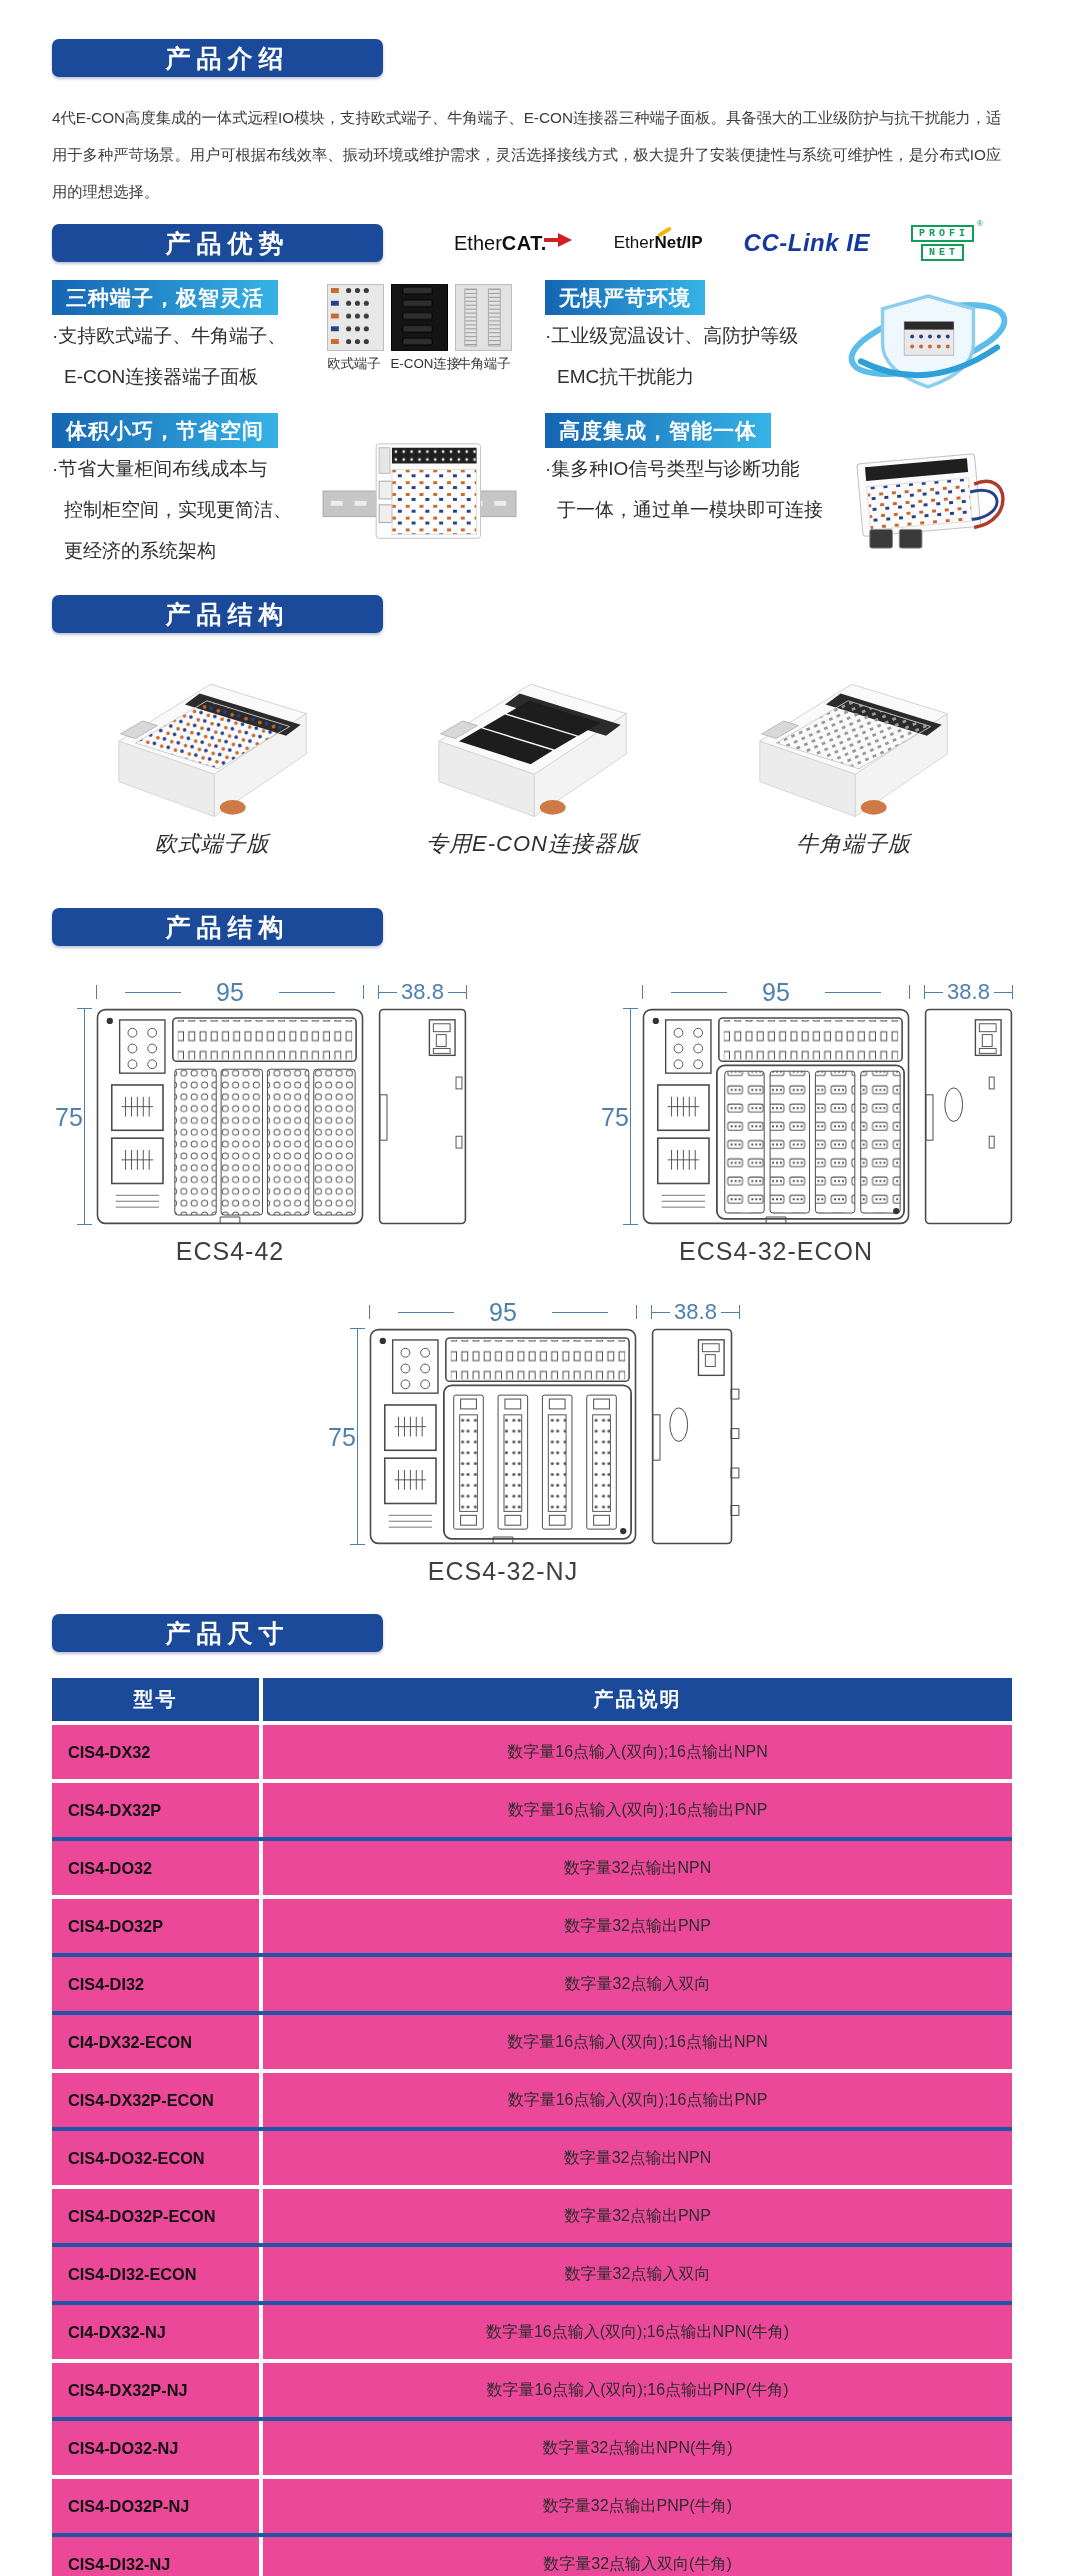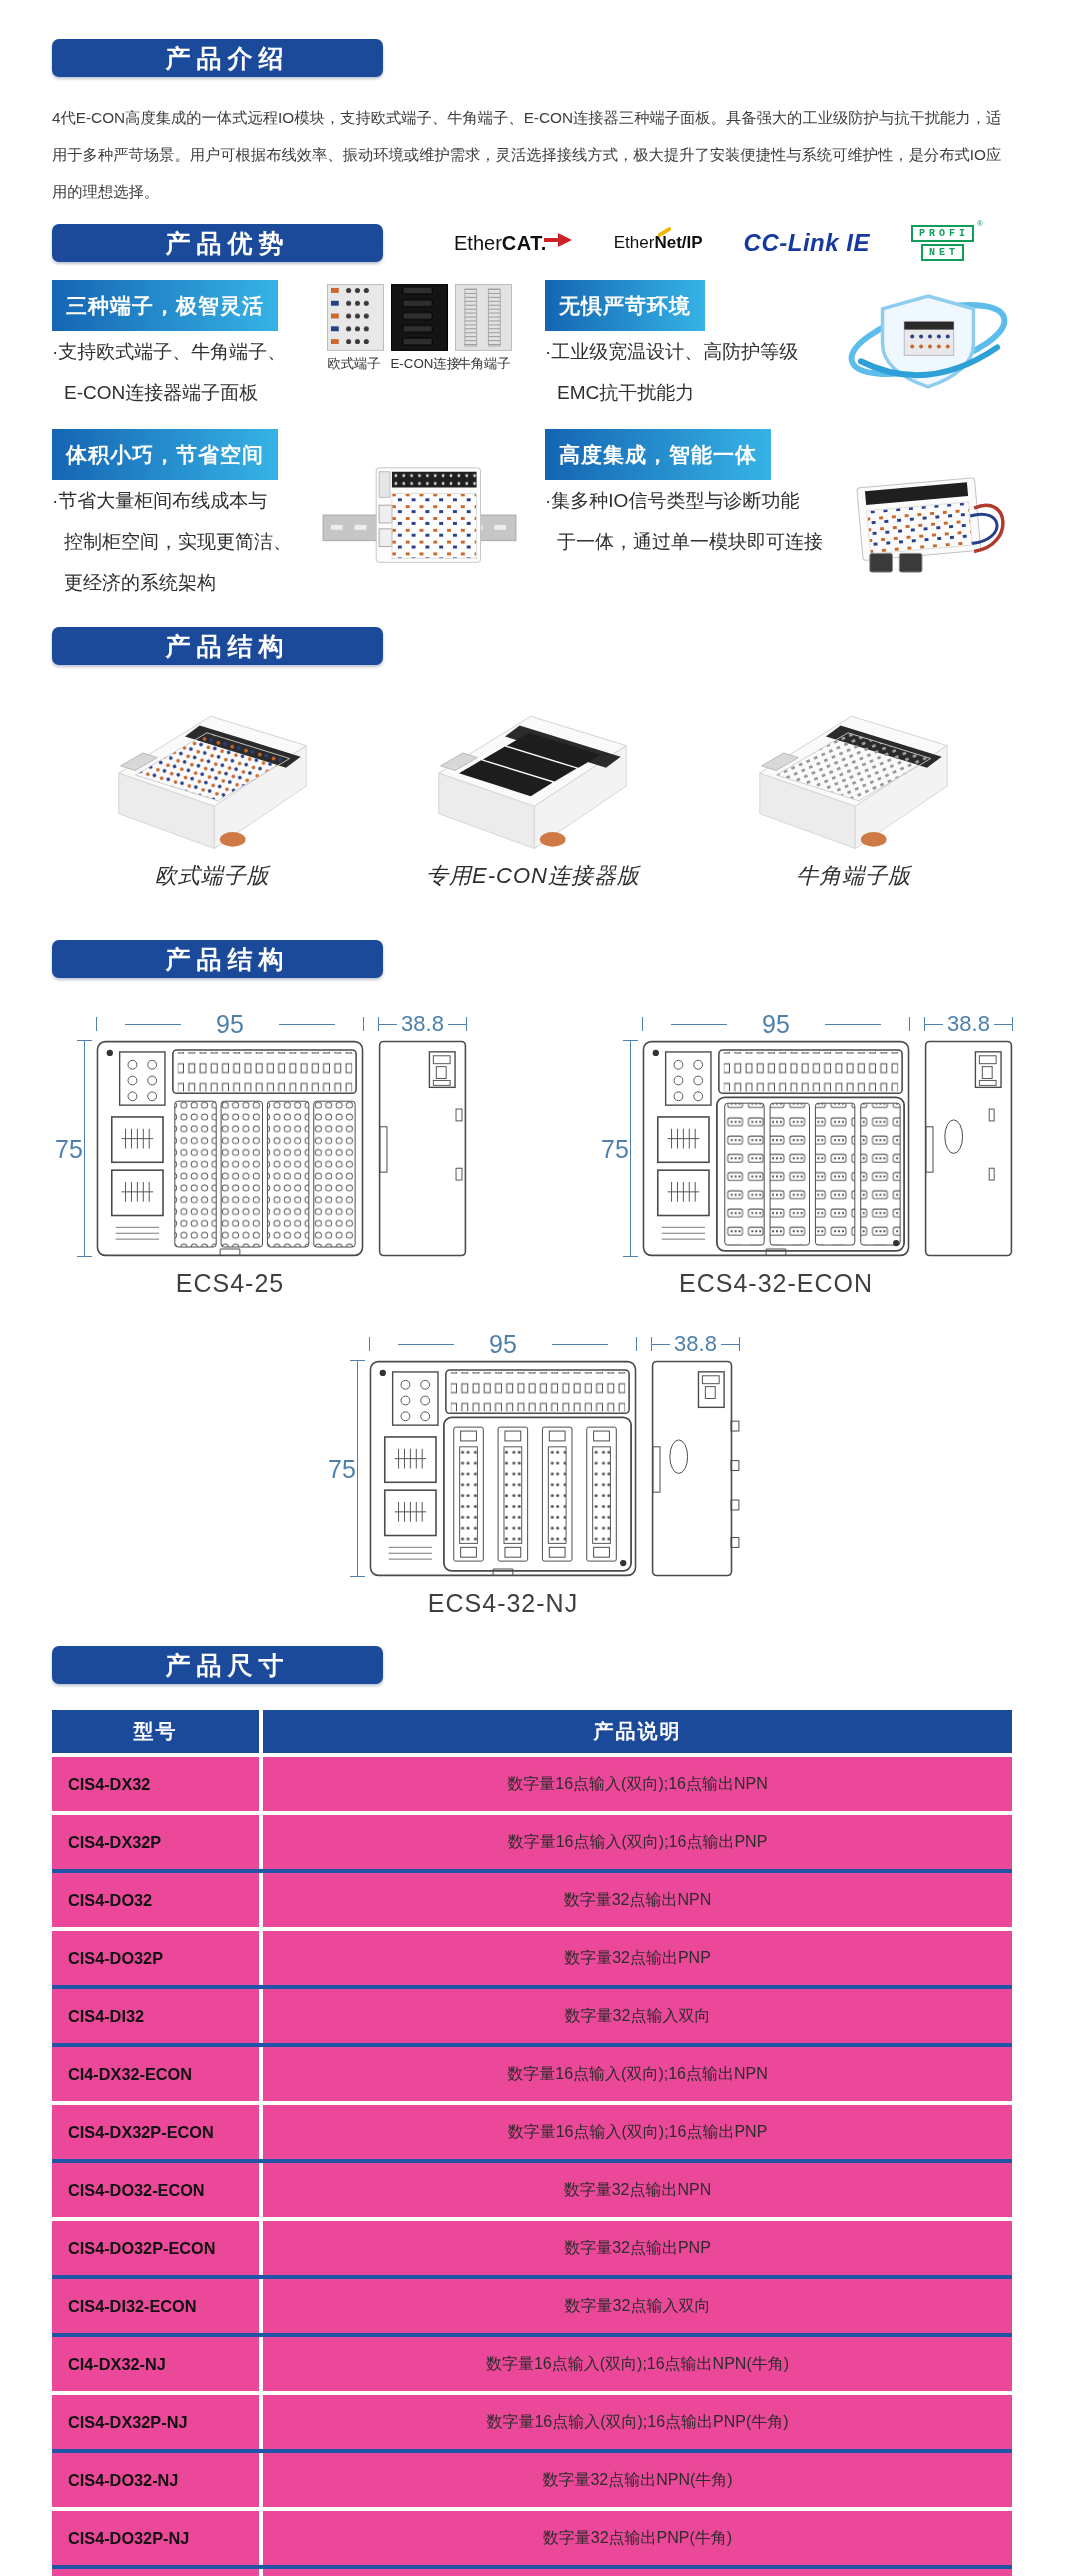--- a/index.html
+++ b/index.html
@@ -29,21 +29,21 @@
   .logo.cclink { font-size:24px; font-weight:bold; font-style:italic; color:#16399e; letter-spacing:0.5px; }
   .logo.profinet { flex-direction:column; align-items:center; gap:2px; position:relative; }
   .pf-line { border:2px solid #0f9d58; color:#0f9d58; font-weight:bold; font-size:10px;
              letter-spacing:4px; padding:0 3px 0 6px; line-height:13px; font-family:"Liberation Mono","DejaVu Sans Mono",monospace; }
   .pf-reg { position:absolute; right:-9px; top:-6px; font-size:8px; color:#0f9d58; }
 
   
   .features { margin-top:18px; display:flex; flex-wrap:wrap; gap:16px 24px; width:962px; }
   .feature { width:469px; display:flex; }
   .f-text { width:265px; }
-  .fbanner { display:inline-flex; height:51px; padding:0 14px; align-items:center;
+  .fbanner { display:inline-flex; height:35px; padding:0 14px; align-items:center;
              background:linear-gradient(90deg,#1565b2,#36b3e6); color:#fff;
              font-size:21px; font-weight:bold; letter-spacing:1px; }
   .f-line { font-size:19px; color:#2f2f2f; line-height:41px; white-space:nowrap; }
   .f-line.cont { padding-left:12px; }
   .f-img { flex:1; display:flex; flex-direction:column; align-items:center; justify-content:flex-start; padding-top:4px; }
 
   .panels { display:flex; gap:7px; }
   .panel-captions { display:flex; gap:8px; margin-top:4px; }
   .panel-captions span { font-size:13.3px; color:#333; width:57px; text-align:center; white-space:nowrap; }
 
@@ -402,21 +402,21 @@
           <rect x="1.5" y="1.5" width="87" height="217" rx="4" fill="#fff" stroke="#4a4a4a" stroke-width="1.6"></rect>
           <rect x="52" y="12" width="26" height="36" fill="none" stroke="#4a4a4a" stroke-width="1.4"></rect>
           <rect x="56" y="16" width="17" height="8" fill="none" stroke="#555"></rect>
           <rect x="59" y="27" width="10" height="12" fill="none" stroke="#555"></rect>
           <rect x="56" y="41" width="17" height="5" fill="none" stroke="#555"></rect>
           <rect x="2" y="88" width="7" height="46" fill="#fff" stroke="#4a4a4a"></rect>
           <rect x="79" y="70" width="6" height="12" fill="none" stroke="#555"></rect>
           <rect x="79" y="130" width="6" height="12" fill="none" stroke="#555"></rect>
         </svg>
       </div>
-      <div class="d-name">ECS4-25</div>
+      <div class="d-name">ECS4-42</div>
     </div>
 
     <div class="drawing">
       <div class="d-top">
         <div class="dim-h front">
           <i class="tick"></i>
             <span class="seg"></span>
             <span class="dim-num">95</span>
             <span class="seg"></span>
             <i class="tick"></i>

